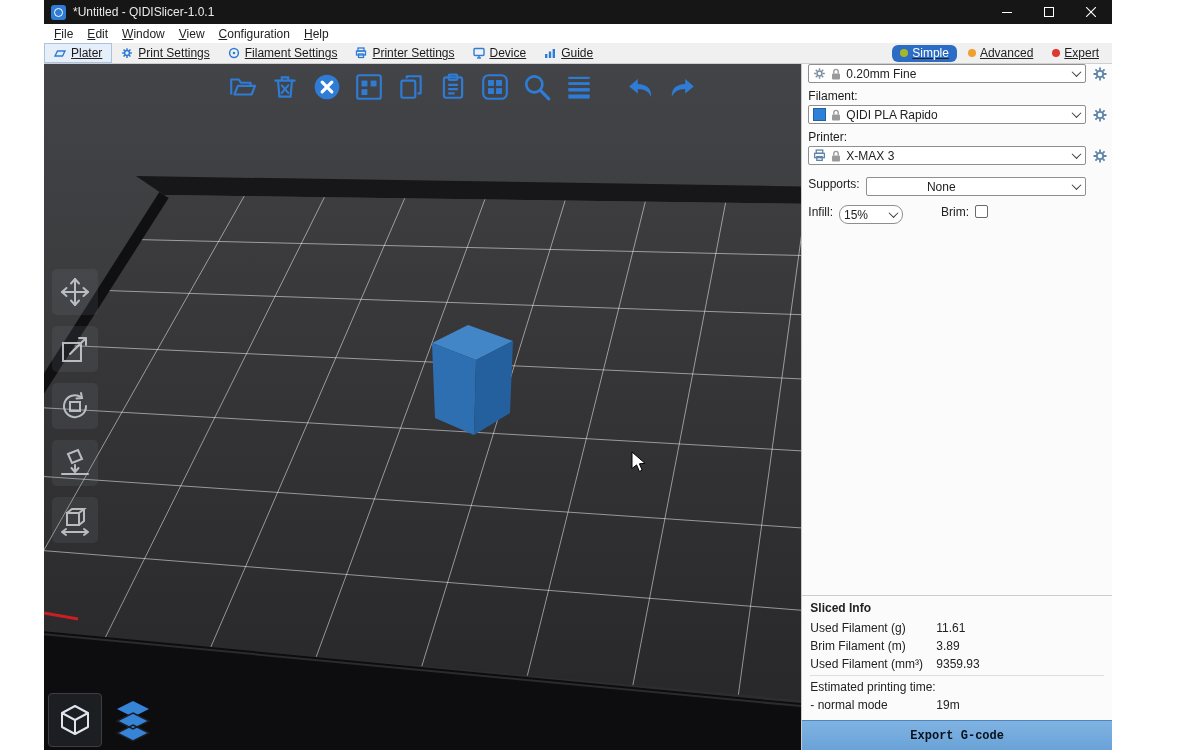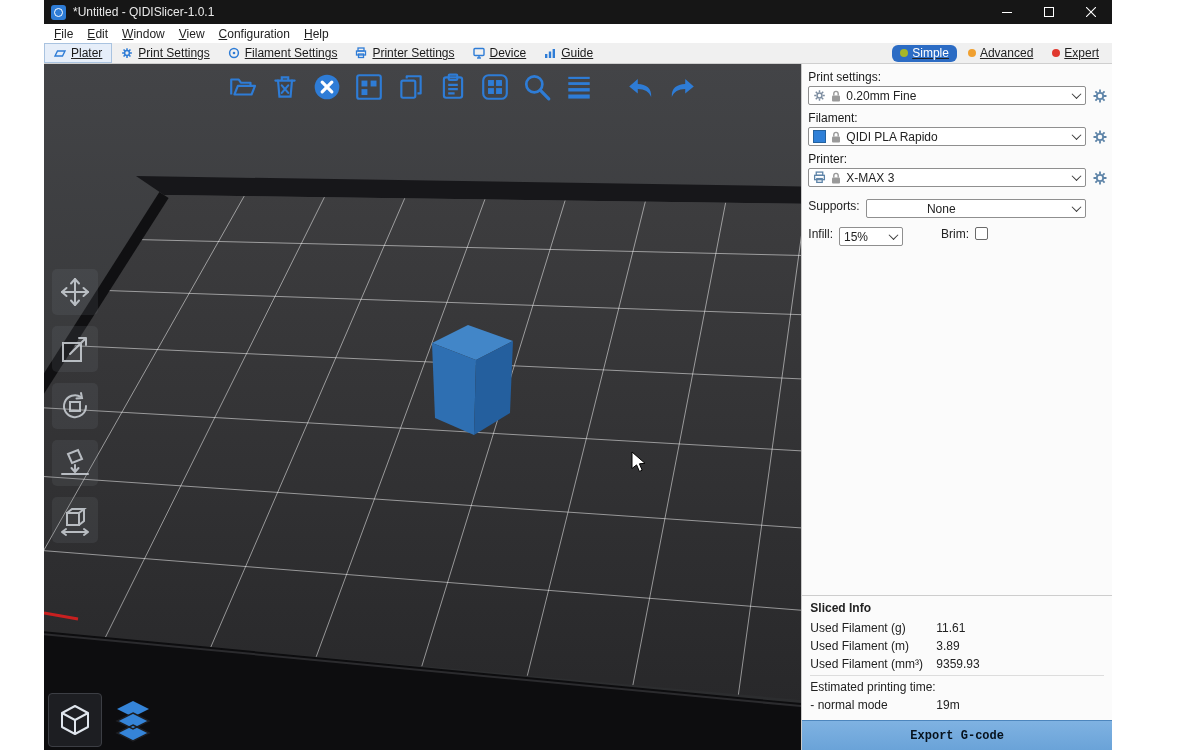--- a/index.html
+++ b/index.html
@@ -64,21 +64,21 @@
   .combo-row { display:flex; align-items:center; padding:0 4px 0 6px; gap:5px; }
   .combo { flex:1; height:19px; background:#fff; border:1px solid #8f8f8f; border-radius:2px;
     display:flex; align-items:center; padding:0 5px 0 4px; gap:5px; min-width:0; }
   .combo-text { white-space:nowrap; overflow:hidden; text-overflow:ellipsis; }
   .chevron { margin-left:auto; width:7px; height:7px; border-right:1.5px solid #3a3a3a; border-bottom:1.5px solid #3a3a3a; transform:rotate(45deg) translate(-1px,-1px); flex:0 0 auto; }
   .gear-btn { width:17px; display:flex; justify-content:center; flex:0 0 auto; }
   .swatch { width:13px; height:13px; background:#2f80d8; border:1px solid #24629f; flex:0 0 auto; }
   .inline-row { display:flex; padding:0 26px 0 6px; gap:6px; }
   .inline-row.supports { margin-top:12px; }
   .inline-row.infill { margin-top:9px; }
-  .combo-small { flex:0 0 64px; }
+  .combo-small { flex:0 0 64px;border-radius:9px; }
   .brim-label { margin-left:32px; }
   .checkbox { width:13px; height:13px; border:1px solid #6a6a6a; background:#fff; border-radius:2px; }
   .side-spacer { flex:1; }
 
   .sliced-info { border-top:1px solid #cdcdcd; padding:5px 8px 6px 8px; background:#fbfbfb; }
   .sliced-title { font-weight:bold; margin-bottom:4px; }
   .sliced-row { display:grid; grid-template-columns:126px 1fr; padding:2px 0; }
   .sliced-row.sep { border-top:1px solid #ddd; margin-top:2px; padding-top:4px; }
   .export-btn { height:30px; width:100%; border:none; border-top:1px solid #4d86bd;
     background:linear-gradient(#7fb2e2,#6aa3d8); font-family:Liberation Mono, monospace;
@@ -414,21 +414,20 @@
                 <polygon points="22,15 38,23 22,31 6,23"></polygon>
                 <polygon points="22,27 38,35 22,43 6,35"></polygon>
               </g>
             </svg>
         </div>
       </div>
     </div>
 
     <div class="sidebar">
 
-      <div class="side-label">Print settings:</div>
       <div class="combo-row">
         <div class="combo">
           <svg width="13" height="13" viewBox="0 0 16 16">
               <g stroke="#7d8da0" stroke-width="1.8" fill="none">
                 <circle cx="8" cy="8" r="3"></circle>
                 <path d="M8 1.5 V4 M8 12 V14.5 M1.5 8 H4 M12 8 H14.5 M3.4 3.4 L5.2 5.2 M10.8 10.8 L12.6 12.6 M12.6 3.4 L10.8 5.2 M5.2 10.8 L3.4 12.6"></path>
               </g>
             </svg>
           <svg width="10" height="12" viewBox="0 0 10 12">
               <rect x="1" y="5.5" width="8" height="6" rx="1" fill="#9a9a9a"></rect>
@@ -515,21 +514,21 @@
 
       <div class="side-spacer"></div>
 
       <div class="sliced-info">
         <div class="sliced-title">Sliced Info</div>
         <div class="sliced-row">
           <span>Used Filament (g)</span>
           <span>11.61</span>
         </div>
         <div class="sliced-row">
-          <span>Used Filament (m)</span>
+          <span>Brim Filament (m)</span>
           <span>3.89</span>
         </div>
         <div class="sliced-row">
           <span>Used Filament (mm³)</span>
           <span>9359.93</span>
         </div>
         <div class="sliced-row sep">
           <span>Estimated printing time:</span>
           <span></span>
         </div>

